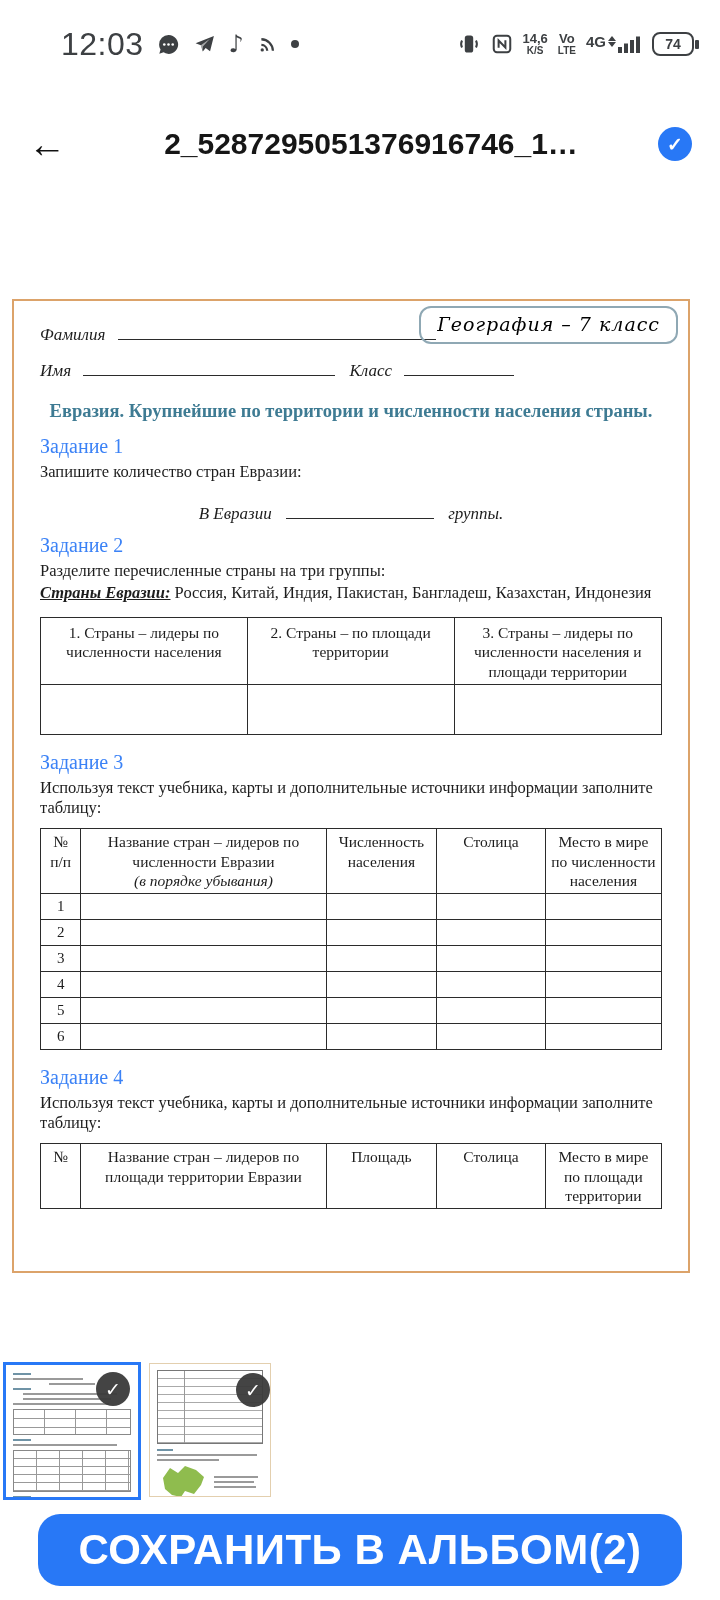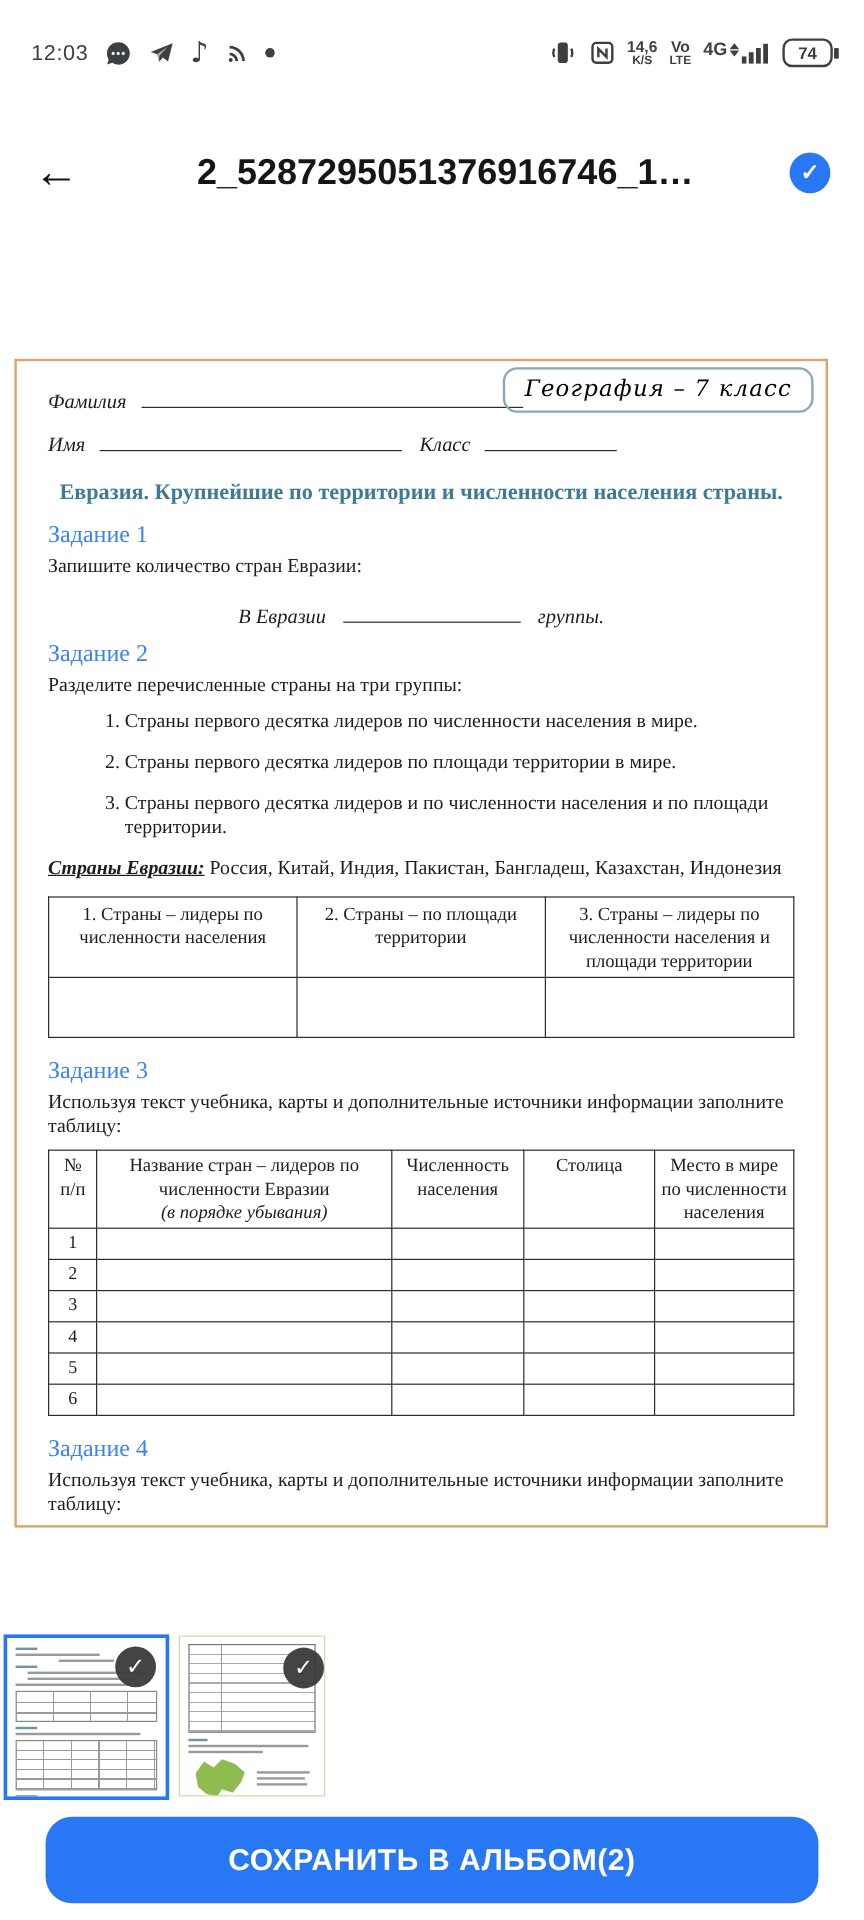--- a/index.html
+++ b/index.html
@@ -4,21 +4,21 @@
 <style>
   * { margin:0; padding:0; box-sizing:border-box; }
   html,body { width:720px; height:1600px; background:#ffffff; position:relative;
               font-family:"Liberation Sans", sans-serif; overflow:hidden; }
 
   
   .status-bar { position:absolute; top:20px; left:0; width:720px; height:48px;
                 display:flex; justify-content:space-between; align-items:center;
                 padding:0 26px; color:#3d4043; }
   .sb-left { display:flex; align-items:center; gap:13px; }
-  .sb-time { font-size:18px; letter-spacing:.5px; }
+  .sb-time { font-size:32px; letter-spacing:.5px;margin-left:35px; }
   .sb-ico { display:flex; align-items:center; }
   .sb-dot { width:8px; height:8px; border-radius:50%; background:#3d4043; }
   .note-glyph { font-size:24px; line-height:1; font-family:"DejaVu Sans", sans-serif; }
   .sb-right { display:flex; align-items:center; gap:10px; }
   .stack { display:flex; flex-direction:column; align-items:center; line-height:1; font-weight:bold; }
   .stack .t { font-size:13px; } .stack .b { font-size:10px; margin-top:1px; }
   .netcluster { display:flex; align-items:center; gap:2px; }
   .net4g { font-size:15px; font-weight:bold; line-height:1; margin-bottom:6px; }
   .arrows { display:flex; flex-direction:column; gap:1px; margin-bottom:5px; }
   .arr-up { width:0; height:0; border-left:4px solid transparent; border-right:4px solid transparent; border-bottom:5px solid #3d4043; }
@@ -91,21 +91,21 @@
                  font-family:"DejaVu Sans", sans-serif; }
   .tc1 { left:96px; top:1372px; }
   .tc2 { left:236px; top:1373px; }
   .map-row { display:flex; gap:5px; align-items:center; margin-top:3px; }
   .map-lines { flex:1; }
 
   
   .save-btn { position:absolute; left:38px; top:1514px; width:644px; height:72px;
               background:#2878f6; border-radius:22px; border:none; color:#fff;
               display:flex; align-items:center; justify-content:center;
-              font-size:25px; font-weight:bold; letter-spacing:.5px;
+              font-size:42px; font-weight:bold; letter-spacing:.5px;
               font-family:"Liberation Sans", sans-serif; }
 </style>
 </head>
 <body>
 
 <div class="status-bar">
   <div class="sb-left">
     <span class="sb-time">12:03</span>
     <span class="sb-ico">
       <svg width="23" height="23" viewBox="0 0 24 24">
@@ -200,25 +200,20 @@
   <div class="task-h">Задание 1</div>
   <div class="task-t">Запишите количество стран Евразии:</div>
   <div class="fill-line">
     <span>В Евразии</span>
     <span class="ln" style="width:148px; margin:0 10px;"></span>
     <span>группы.</span>
   </div>
 
   <div class="task-h" style="margin-top:4px;">Задание 2</div>
   <div class="task-t">Разделите перечисленные страны на три группы:</div>
-  <ol class="groups">
-    <li>Страны первого десятка лидеров по численности населения в мире.</li>
-    <li>Страны первого десятка лидеров по площади территории в мире.</li>
-    <li>Страны первого десятка лидеров и по численности населения и по площади территории.</li>
-  </ol>
   <div class="countries">
     <span class="lbl">Страны Евразии:</span>
     <span>Россия, Китай, Индия, Пакистан, Бангладеш, Казахстан, Индонезия</span>
   </div>
 
   <table class="tbl1">
     <tbody>
         <tr>
       <th style="width:33.3%;">1. Страны – лидеры по численности населения</th>
       <th style="width:33.3%;">2. Страны – по площади территории</th>

